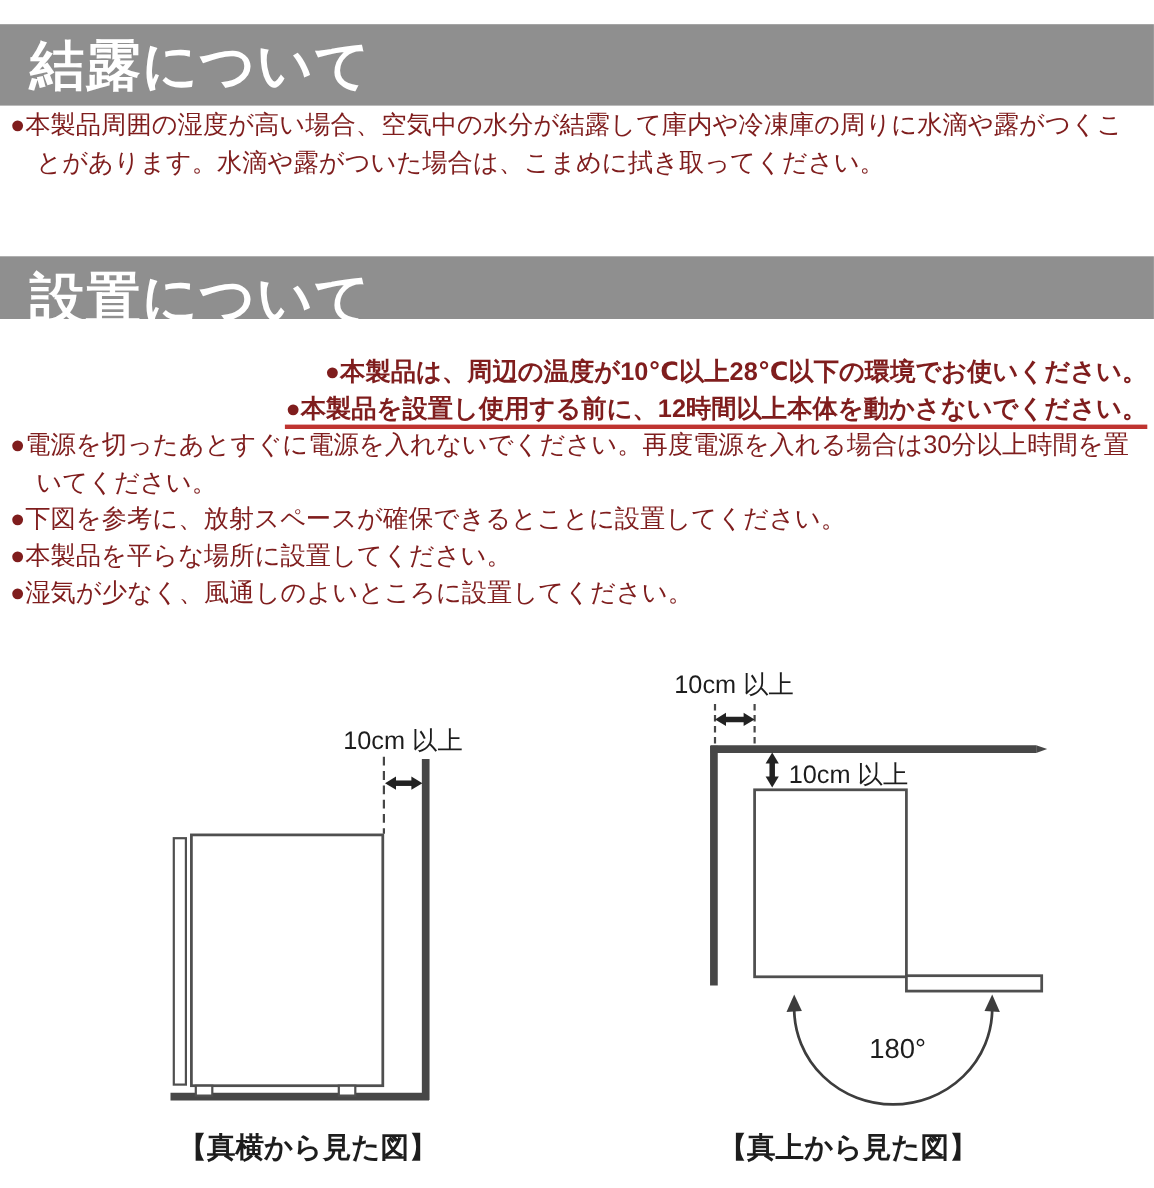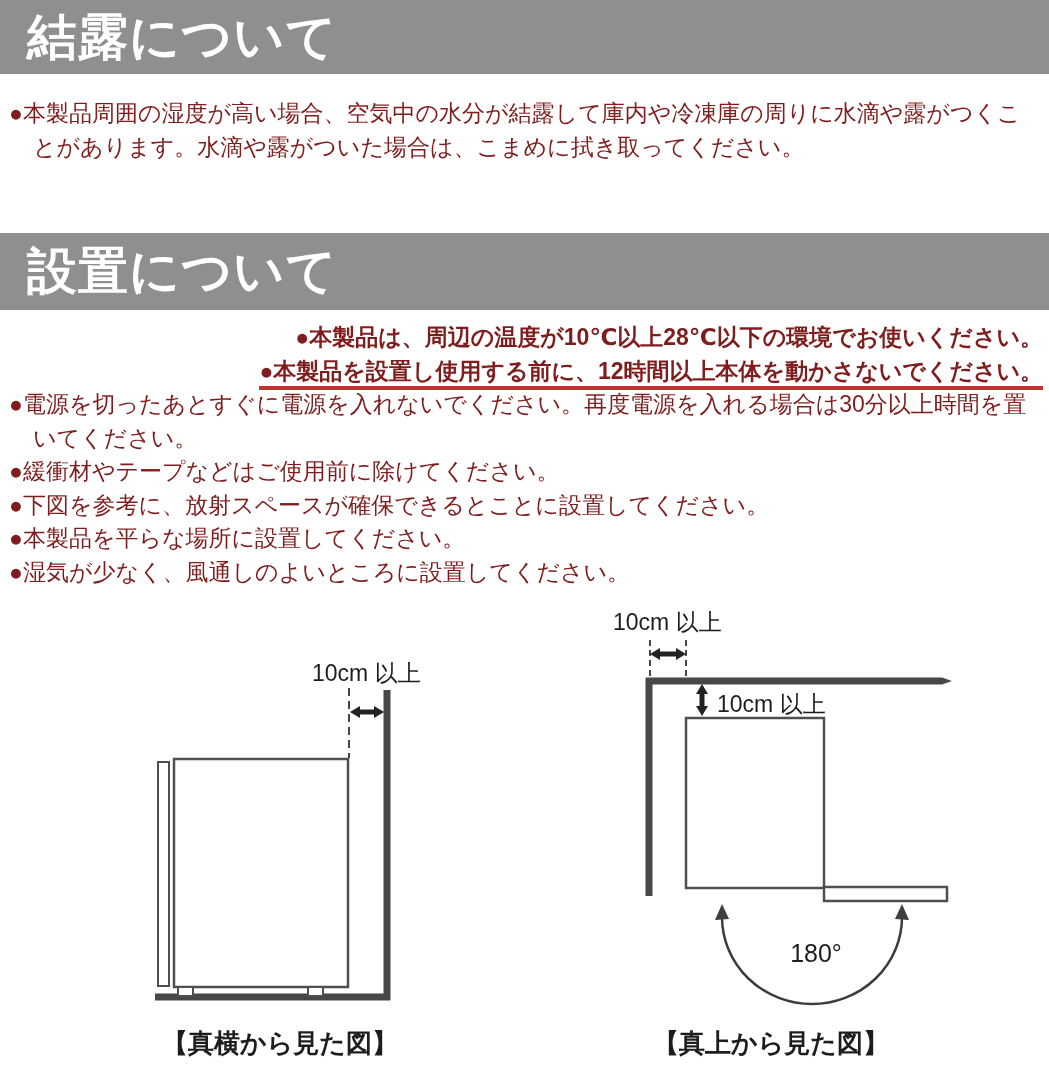--- a/index.html
+++ b/index.html
@@ -7,22 +7,22 @@
        font-family:"Liberation Sans","DejaVu Sans",sans-serif;color:#1d1d1d;}
   .page{position:absolute;inset:0;background:#fff;}
 
   .section-header{
     position:absolute;left:0;width:1049px;height:74px;
     background:#8f8f8f;color:#ffffff;
     font-weight:bold;font-size:50px;line-height:74px;
     padding-left:27px;box-sizing:border-box;
     letter-spacing:1px;
   }
-  #hdr-condensation{top:0;}
-  #hdr-installation{top:233px;height:77px;line-height:77px;}
+  #hdr-condensation{top:22px;}
+  #hdr-installation{top:233px;height:57px;line-height:77px;}
 
   ul.bullets{
     position:absolute;left:9px;width:1034px;margin:0;padding:0;list-style:none;
     font-size:23px;line-height:33.5px;color:#7f1d1d;
   }
   ul.bullets li{
     padding-left:24px;text-indent:-24px;margin:0;
   }
   #list-condensation{top:97px;}
   #list-installation{top:321px;}
@@ -55,21 +55,20 @@
   </ul>
 
   <div class="section-header" id="hdr-installation">
     <span>設置について</span>
   </div>
 
   <ul class="bullets" id="list-installation">
     <li class="strong">●本製品は、周辺の温度が10℃以上28℃以下の環境でお使いください。</li>
     <li class="strong redline"><span class="ul-red">●本製品を設置し使用する前に、12時間以上本体を動かさないでください。</span></li>
     <li>●電源を切ったあとすぐに電源を入れないでください。再度電源を入れる場合は30分以上時間を置いてください。</li>
-    <li>●緩衝材やテープなどはご使用前に除けてください。</li>
     <li>●下図を参考に、放射スペースが確保できるとことに設置してください。</li>
     <li>●本製品を平らな場所に設置してください。</li>
     <li>●湿気が少なく、風通しのよいところに設置してください。</li>
   </ul>
 
   <svg class="diagram" id="side-view" viewBox="138 645 312 420">
 
     <text class="dim-label" x="312" y="681">10cm 以上</text>
 
     <line x1="349" y1="688" x2="349" y2="758" stroke="#474747" stroke-width="2" stroke-dasharray="8,5"></line>

